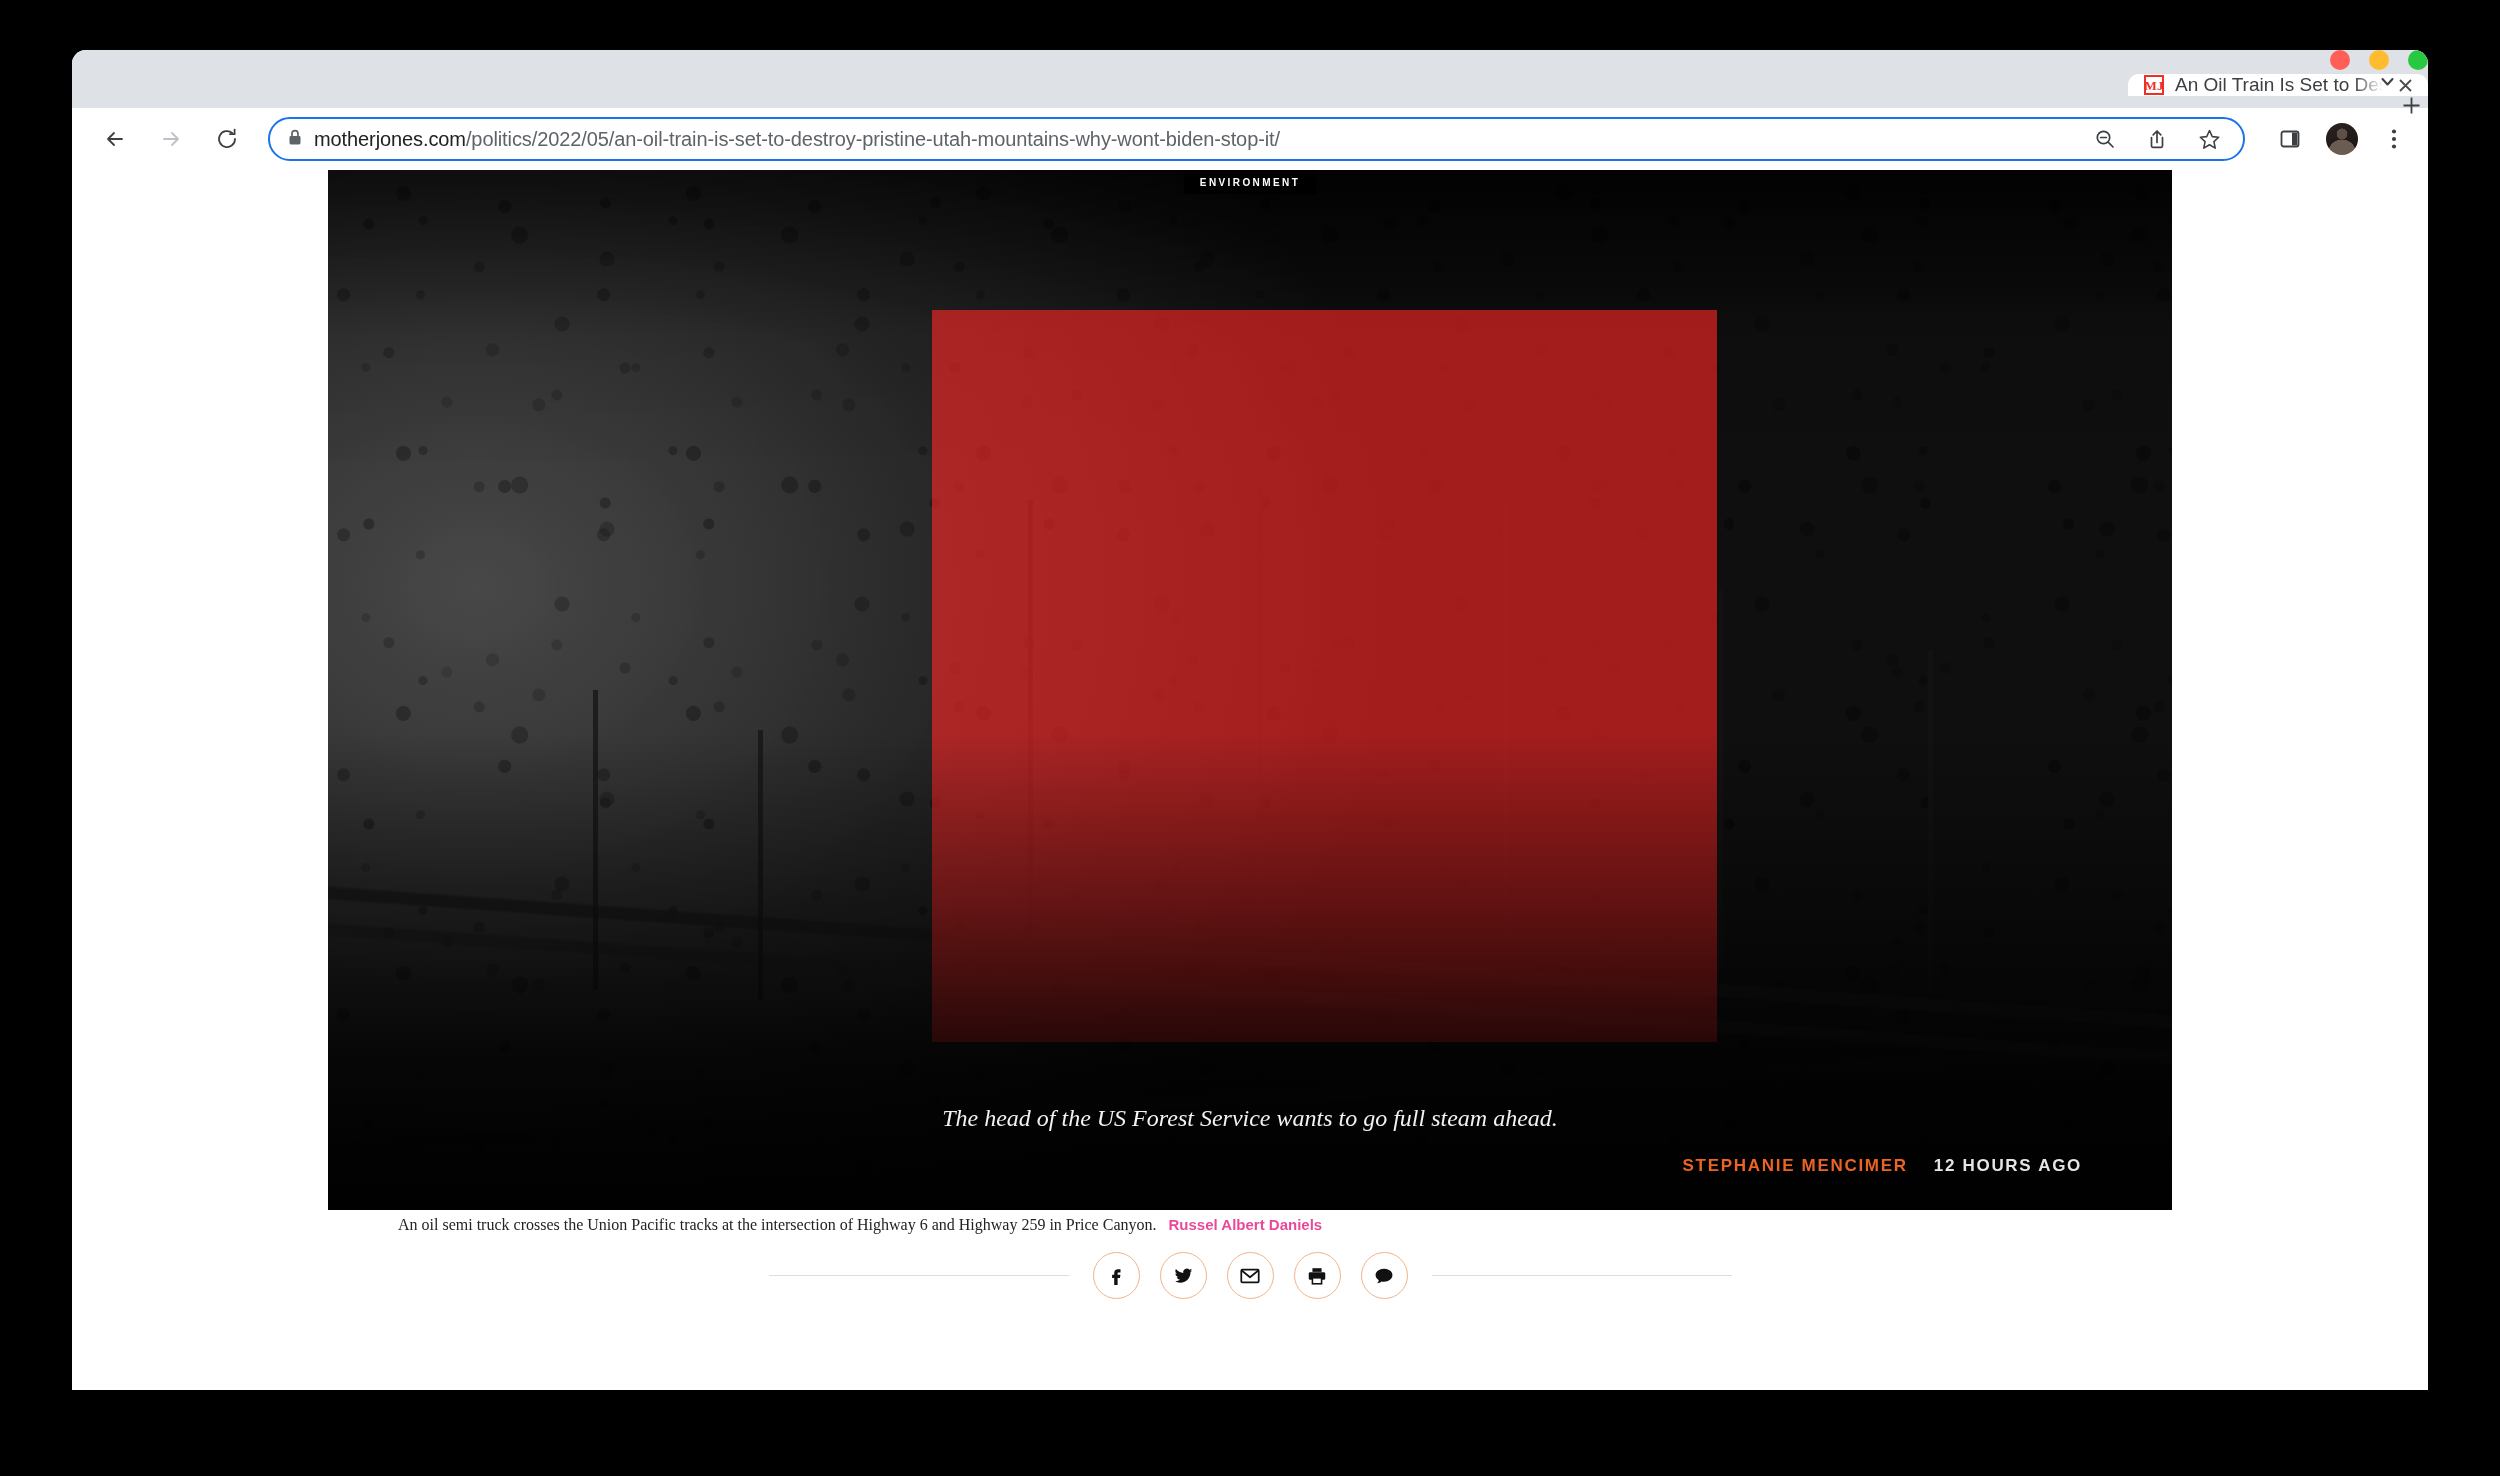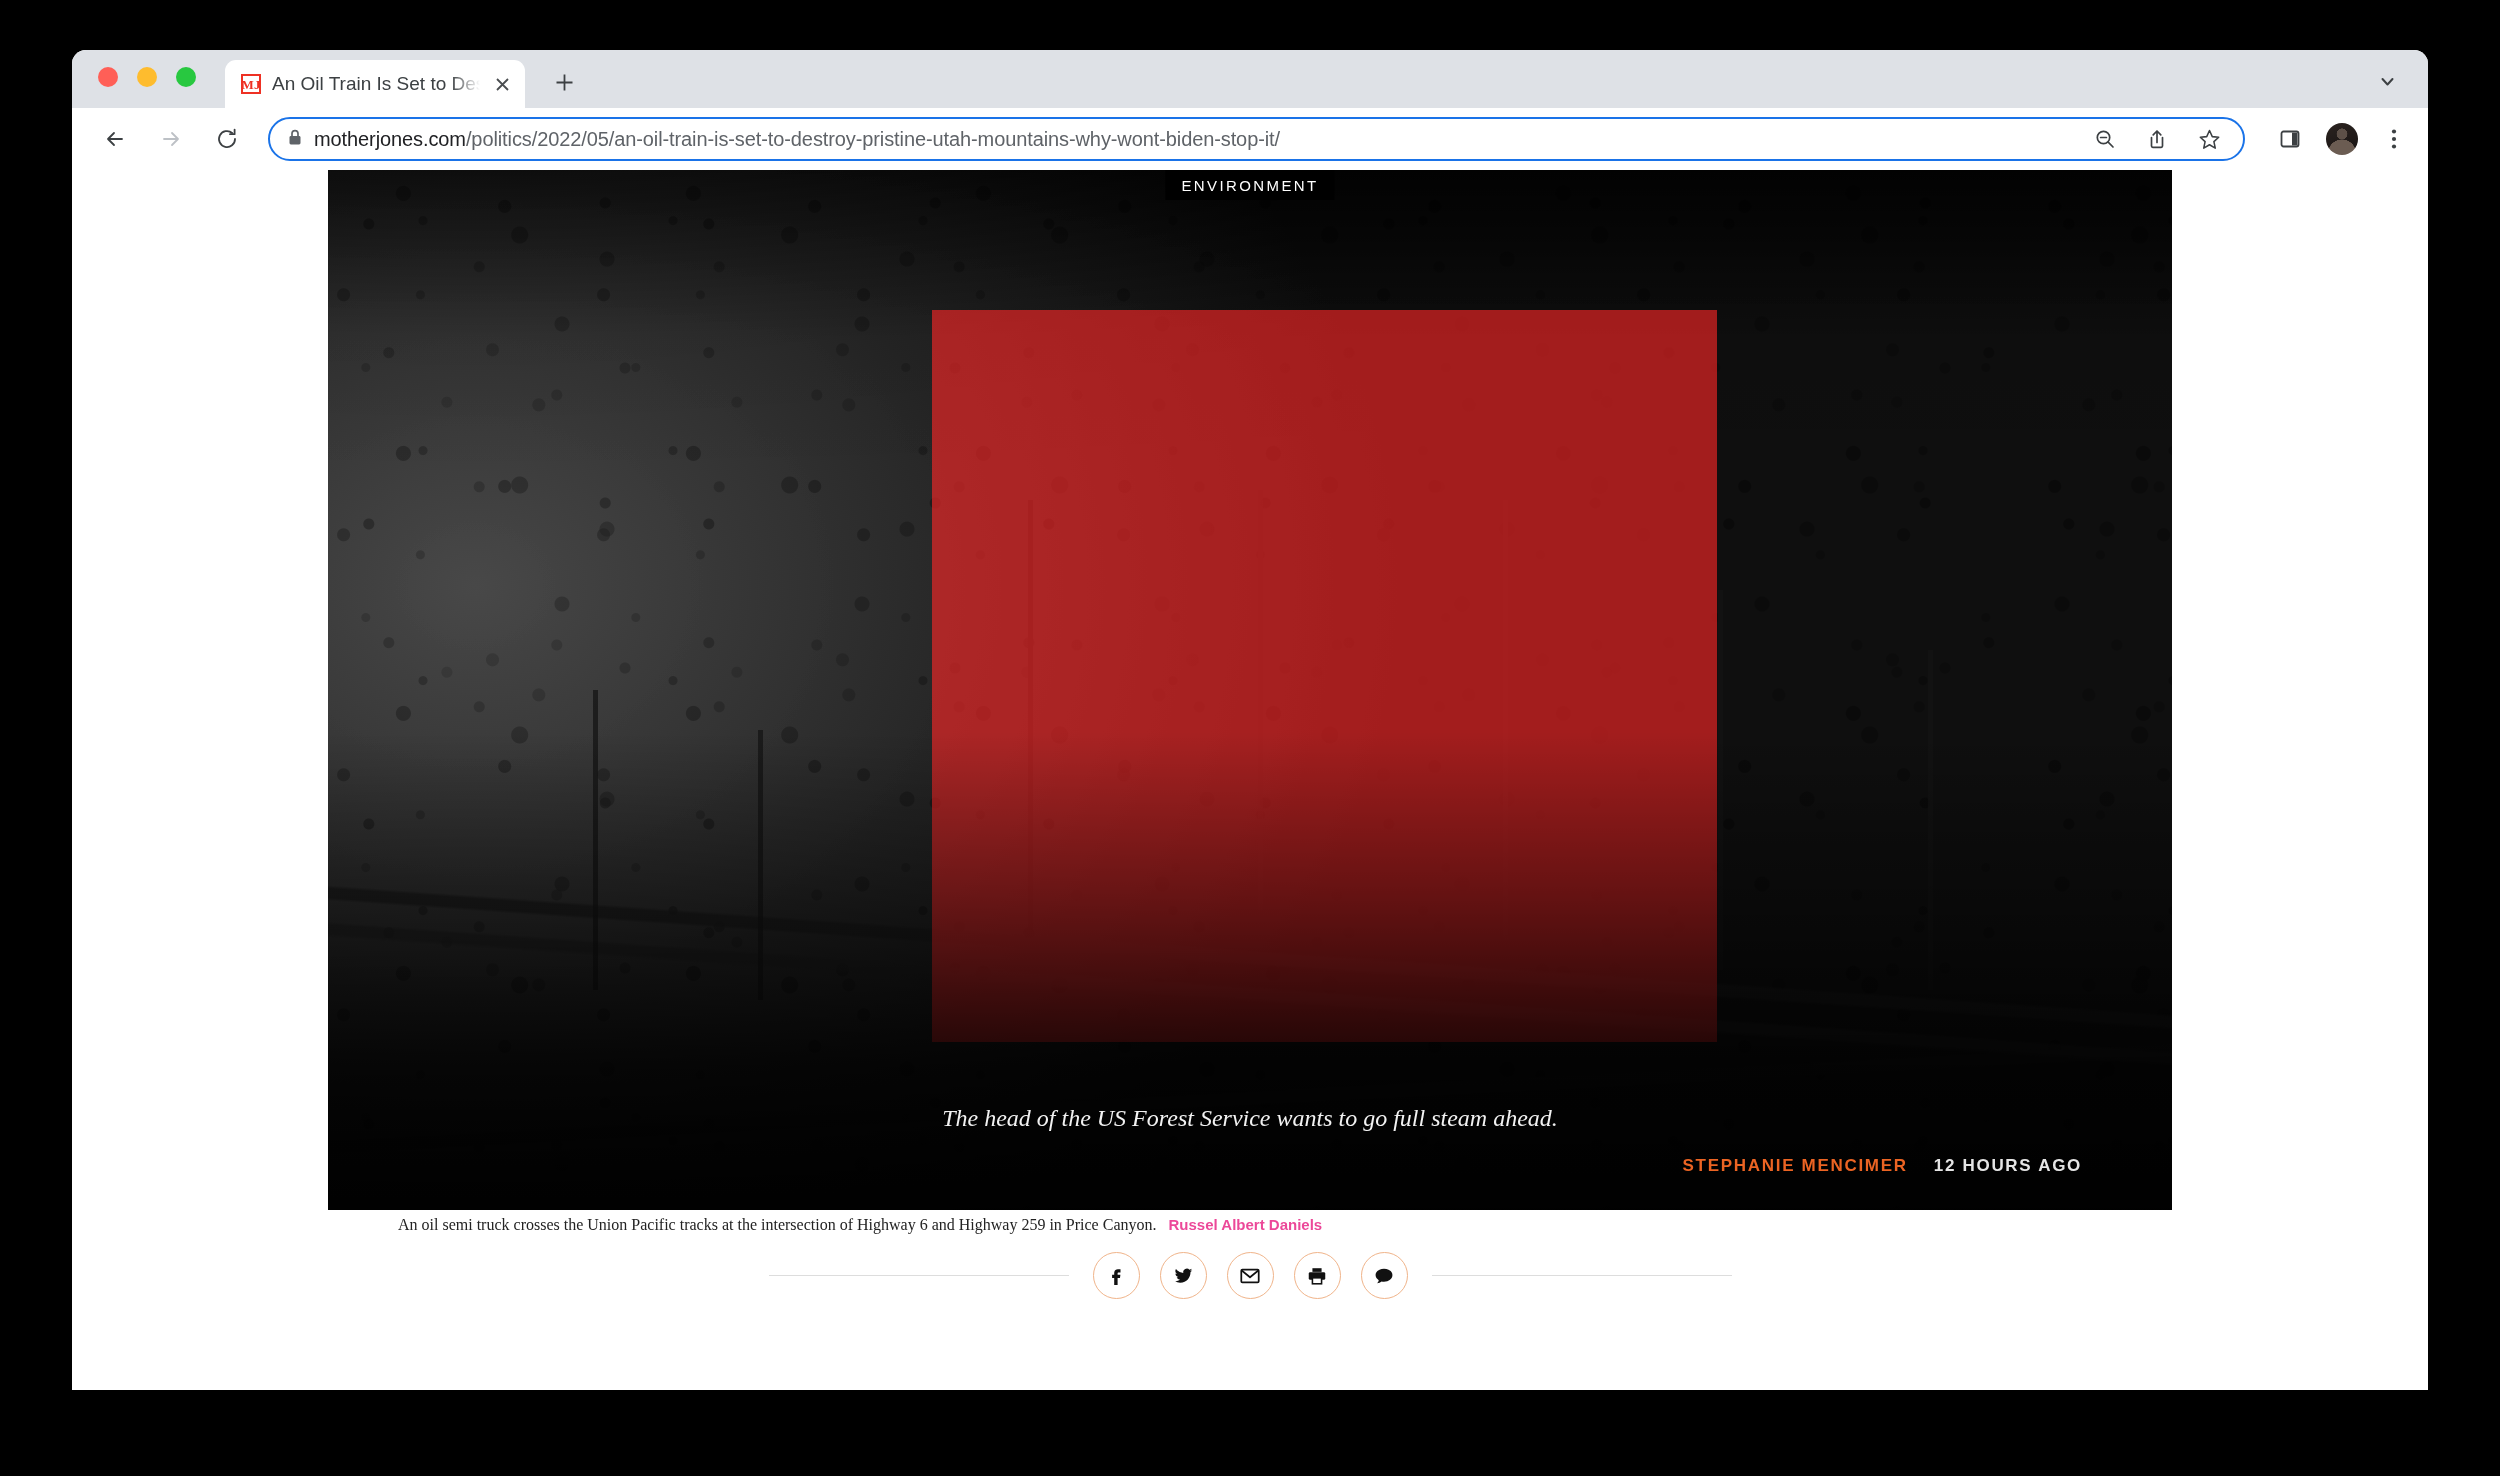--- a/index.html
+++ b/index.html
@@ -26,20 +26,21 @@
   }
 
   
   #tab-strip {
     position: relative;
     height: 58px;
     background: #dee1e6;
     display: flex;
     align-items: flex-end;
     padding-left: 26px;
+    flex-direction: column;
   }
   #traffic-lights {
     display: flex;
     align-items: center;
     gap: 19px;
     height: 58px;
     padding-bottom: 4px;
   }
   .traffic-dot {
     width: 20px; height: 20px; border-radius: 50%;
@@ -262,22 +263,22 @@
   }
 
   
   #category-badge {
     position: absolute;
     left: 50%;
     transform: translateX(-50%);
     top: 0;
     background: #000;
     color: #fff;
-    font-size: 15px;
-    font-weight: normal;
+    font-size: 10px;
+    font-weight: bold;
     letter-spacing: 2.4px;
     padding: 7px 16px 6px;
   }
 
   
   #headline-block {
     position: absolute;
     left: 0; right: 0;
     bottom: 34px;
     text-align: center;

